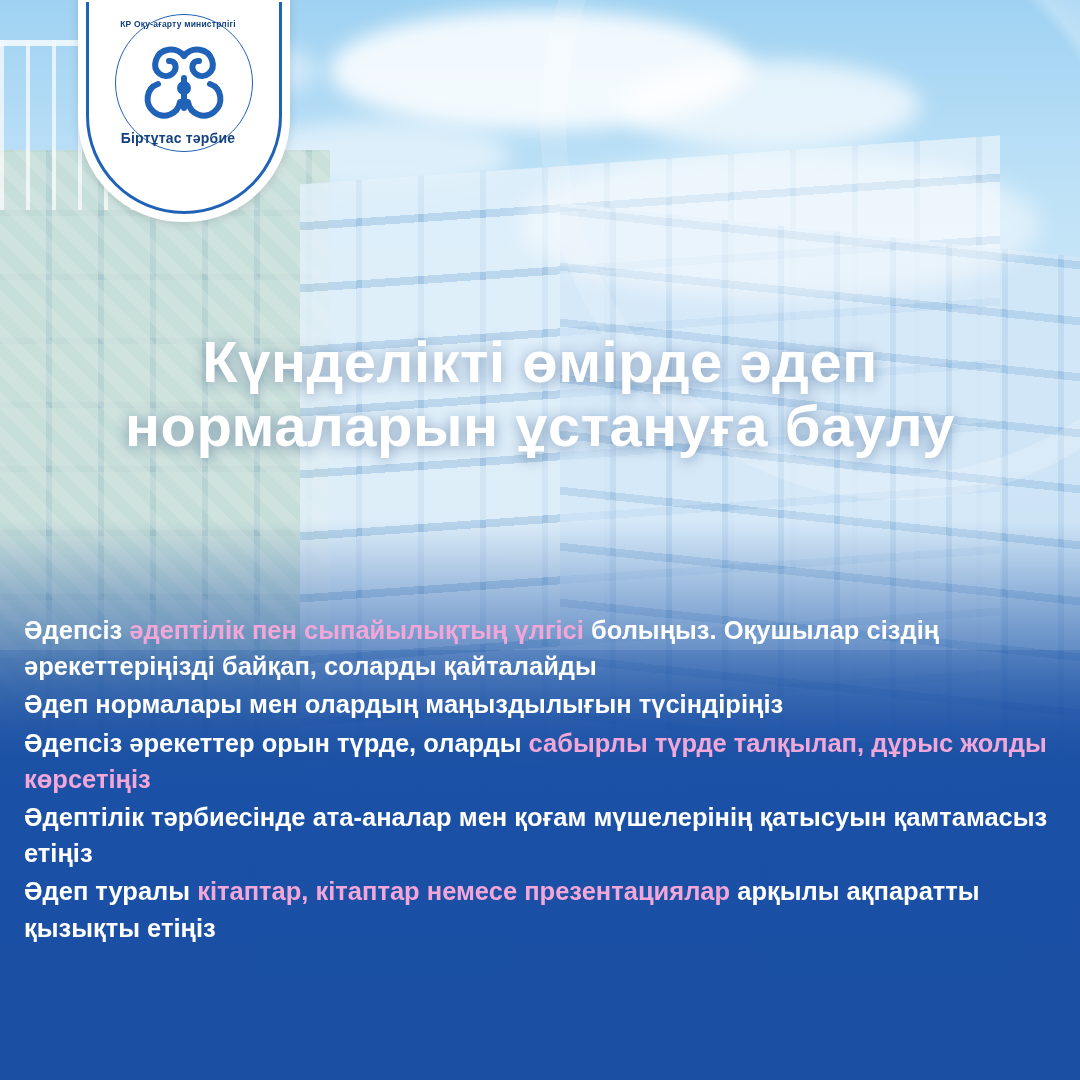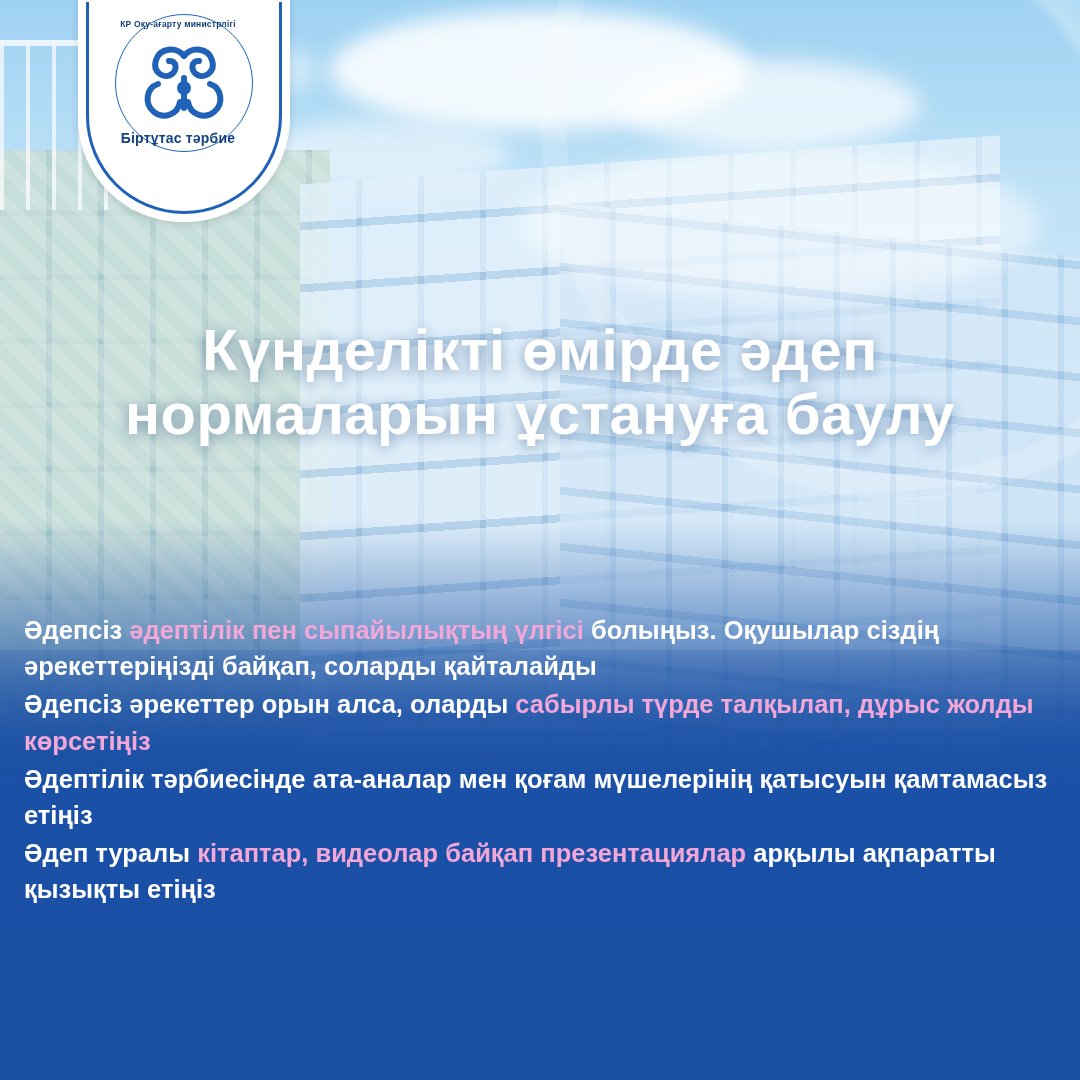--- a/index.html
+++ b/index.html
@@ -175,21 +175,21 @@
   .emblem-glyph {
     position:absolute; left: 50%; top: 50%;
     transform: translate(-50%,-50%);
     width: 96px; height: 78px;
   }
 
   
   .title {
     position: absolute;
     left: 0; right: 0;
-    top: 318px;
+    top: 330px;
     text-align: center;
     color: #ffffff;
     font-weight: 700;
     font-size: 58px;
     line-height: 1.1;
     letter-spacing: .5px;
     text-shadow: 0 2px 14px rgba(20,55,110,.45);
     padding: 0 60px;
     z-index: 4;
   }
@@ -247,18 +247,19 @@
           <circle cx="48" cy="44" r="7" fill="#1f62b8"></circle>
         </svg>
       </div>
     </div>
   </div>
 
   <h1 class="title">Күнделікті өмірде әдеп нормаларын ұстануға баулу</h1>
 
   <div class="body-text" id="body-list">
       <p><span>Әдепсіз </span><span class="hl" style="color: rgb(242, 167, 216);">әдептілік пен сыпайылықтың үлгісі</span><span> болыңыз. Оқушылар сіздің әрекеттеріңізді байқап, соларды қайталайды</span></p>
-      <p><span>Әдепсіз әрекеттер орын алса, оларды </span><span class="hl" style="color: rgb(242, 167, 216);">сабырлы түрде талқылап, дұрыс жолды көрсетіңіз</span></p>
+      <p><span>Әдеп нормалары мен олардың маңыздылығын түсіндіріңіз</span></p>
+      <p><span>Әдепсіз әрекеттер орын түрде, оларды </span><span class="hl" style="color: rgb(242, 167, 216);">сабырлы түрде талқылап, дұрыс жолды көрсетіңіз</span></p>
       <p><span>Әдептілік тәрбиесінде ата-аналар мен қоғам мүшелерінің қатысуын қамтамасыз етіңіз</span></p>
-      <p><span>Әдеп туралы </span><span class="hl" style="color: rgb(242, 167, 216);">кітаптар, видеолар байқап презентациялар</span><span> арқылы ақпаратты қызықты етіңіз</span></p>
+      <p><span>Әдеп туралы </span><span class="hl" style="color: rgb(242, 167, 216);">кітаптар, кітаптар немесе презентациялар</span><span> арқылы ақпаратты қызықты етіңіз</span></p>
     </div>
 
 </div>
 
 </body></html>

